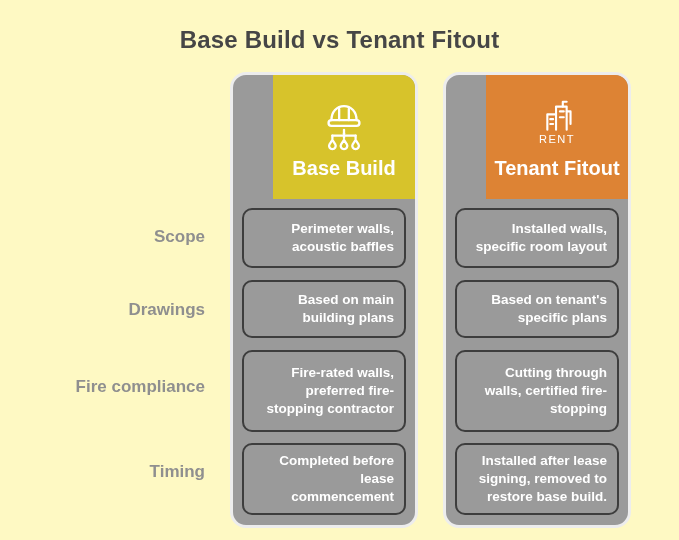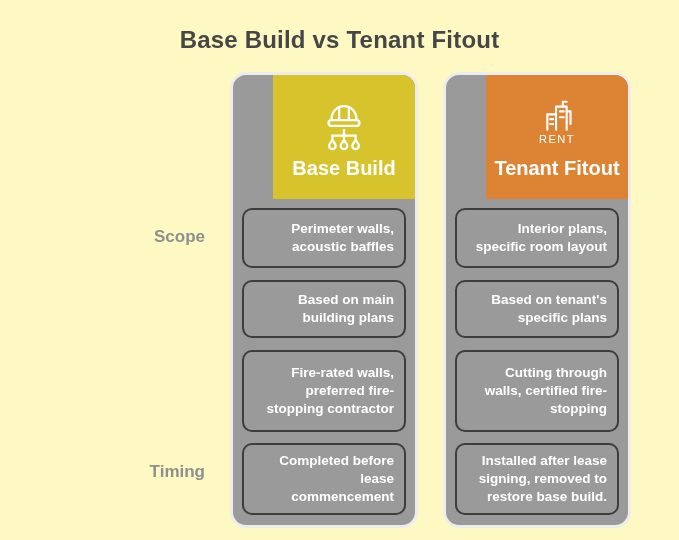--- a/index.html
+++ b/index.html
@@ -27,20 +27,22 @@
   .cell.c3{top:275px;height:82px}.cell.c4{top:368px;height:72px}
 </style>
 </head>
 <body>
 
 <div class="stage">
 
   <div class="title">Base Build vs Tenant Fitout</div>
 
   <div class="row-label r1">Scope</div>
+  <div class="row-label r2">Drawings</div>
+  <div class="row-label r3">Fire compliance</div>
   <div class="row-label r4">Timing</div>
 
   <div class="card left">
     <div class="card-header">
       <svg class="icon" width="58" height="58" viewBox="0 0 60 60" fill="none" stroke="#ffffff" stroke-width="2.4" stroke-linecap="round" stroke-linejoin="round">
         <path d="M17 26 C17 17.5 22.5 11.5 30 11.5 C37.5 11.5 43 17.5 43 26"></path>
         <path d="M25 14.5 V26"></path>
         <path d="M35 14.5 V26"></path>
         <rect x="14" y="26" width="32" height="6" rx="3"></rect>
         <path d="M30 36 V40"></path>
@@ -68,19 +70,19 @@
         <path d="M23 30 H26"></path>
         <path d="M29 36 V12 H40 V36"></path>
         <path d="M33 17 H37"></path>
         <path d="M33 23 H37"></path>
         <path d="M36 12 V7 H40"></path>
         <path d="M40 17 H44 V30"></path>
         <text x="30" y="50" text-anchor="middle" fill="#ffffff" stroke="none" font-family="Liberation Sans, sans-serif" font-size="11.5" letter-spacing="1.5">RENT</text>
       </svg>
       <div class="header-label">Tenant Fitout</div>
     </div>
-    <div class="cell c1">Interior plans, specific room layout</div>
+    <div class="cell c1">Installed walls, specific room layout</div>
     <div class="cell c2">Based on tenant's specific plans</div>
     <div class="cell c3">Cutting through walls, certified fire-stopping</div>
     <div class="cell c4">Installed after lease signing, removed to restore base build.</div>
   </div>
 
 </div>
 
 </body></html>

